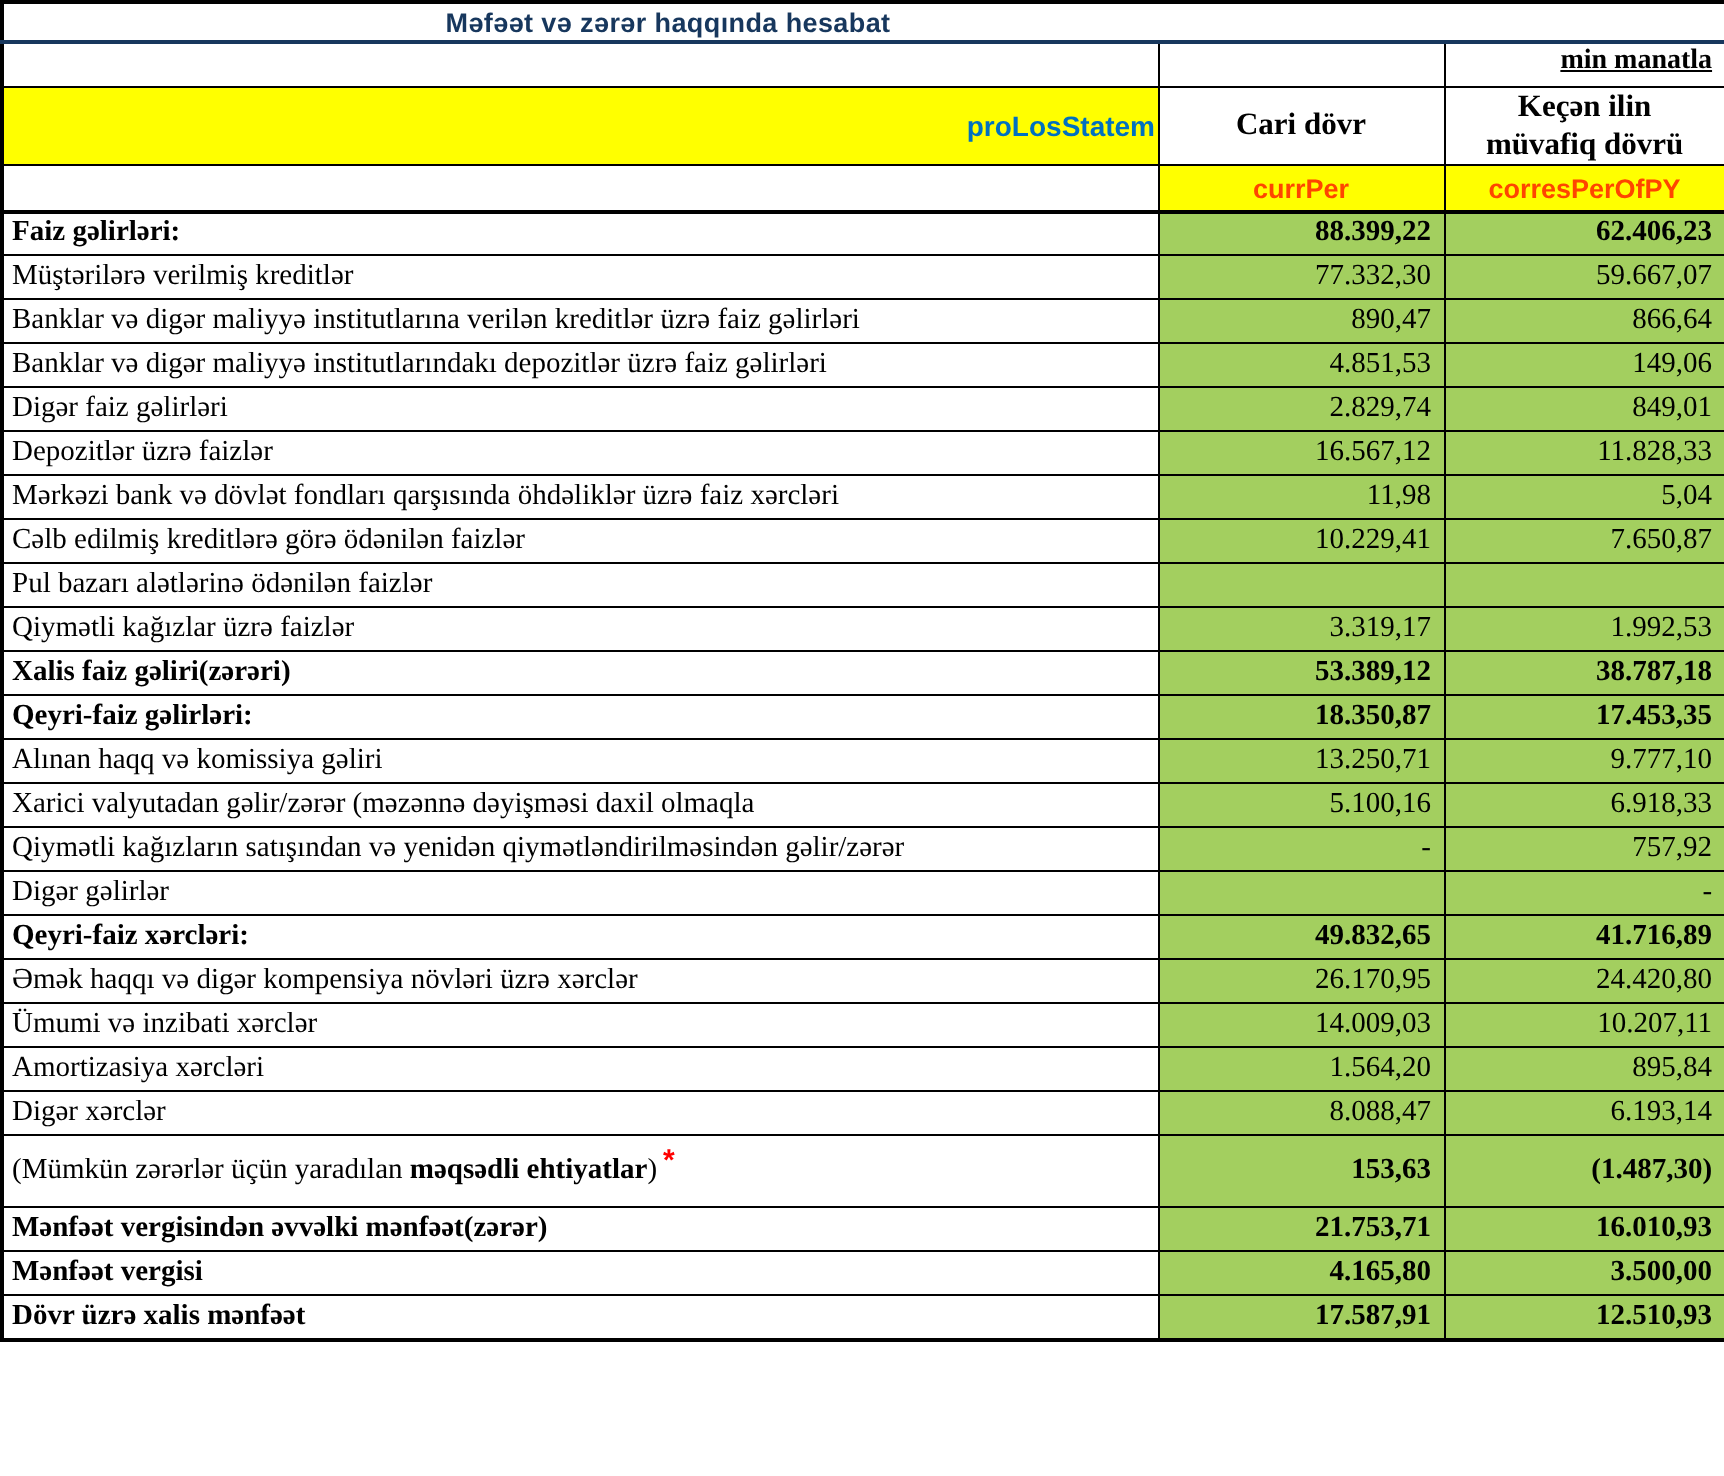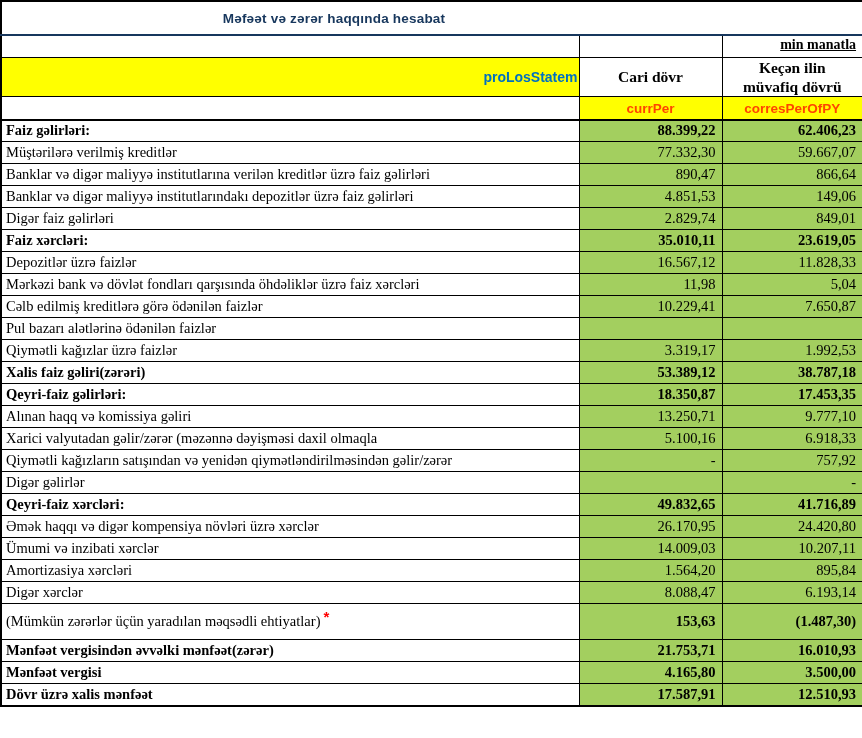--- a/index.html
+++ b/index.html
@@ -18,21 +18,21 @@
     width: 862px;
     border: 2px solid var(--grid-border, #000);
   }
   col.c-label { width: 578px; }
   col.c-curr  { width: 143px; }
   col.c-prev  { width: 141px; }
   td, th { box-sizing: border-box; }
 
   
   .title-cell {
-    height: 34px;
+    height: 20px;
     background: #ffffff;
     border-bottom: 2px solid var(--title-rule, #17375D);
     text-align: center;
     padding-right: 222px;
     font: 700 13.5px "Liberation Sans", sans-serif;
     color: var(--title-text, #17375D);
     letter-spacing: 0.2px;
     padding-left: 26px;
   }
 
@@ -101,21 +101,21 @@
     overflow: hidden;
   }
   td.val {
     background: var(--value-cell-fill, #A3CF5F);
     text-align: right;
     padding: 0 6px 1px 2px;
     white-space: nowrap;
   }
   tr.bold td { font-weight: 700; }
   tr.vbold td.val { font-weight: 700; }
-  .seg-bold { font-weight: 400; }
+  .seg-bold { font-weight: 700; }
   .asterisk {
     color: var(--asterisk-red, #FF0000);
     font: 700 15px "Liberation Sans", sans-serif;
     position: relative;
     top: -4px;
     margin-left: 3px;
   }
 </style>
 </head>
 <body>
@@ -165,25 +165,20 @@
       <tr>
         <td class="label">Banklar və digər maliyyə institutlarındakı depozitlər üzrə faiz gəlirləri</td>
         <td class="val">4.851,53</td>
         <td class="val">149,06</td>
       </tr>
       <tr>
         <td class="label">Digər faiz gəlirləri</td>
         <td class="val">2.829,74</td>
         <td class="val">849,01</td>
       </tr>
-      <tr class="bold">
-        <td class="label">Faiz xərcləri:</td>
-        <td class="val">35.010,11</td>
-        <td class="val">23.619,05</td>
-      </tr>
       <tr>
         <td class="label">Depozitlər üzrə faizlər</td>
         <td class="val">16.567,12</td>
         <td class="val">11.828,33</td>
       </tr>
       <tr>
         <td class="label">Mərkəzi bank və dövlət fondları qarşısında öhdəliklər üzrə faiz xərcləri</td>
         <td class="val">11,98</td>
         <td class="val">5,04</td>
       </tr>

